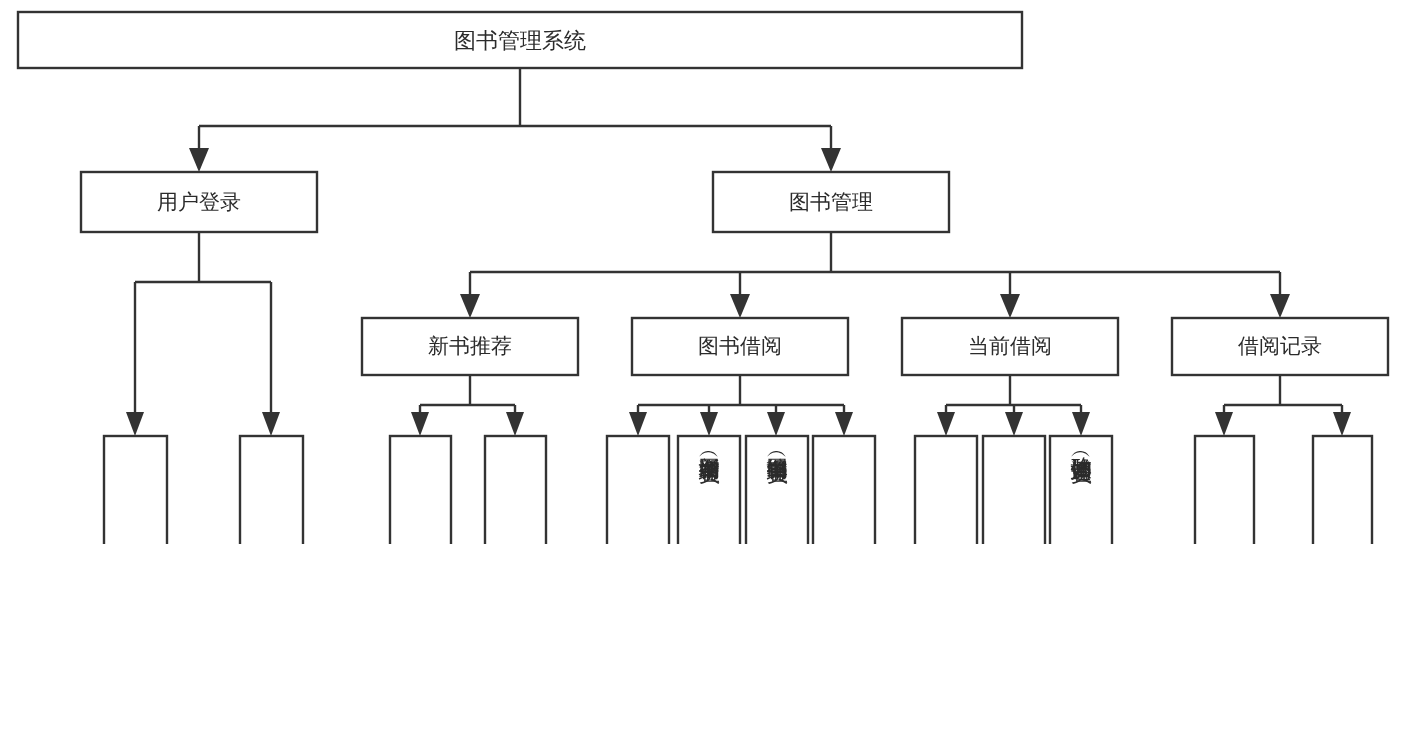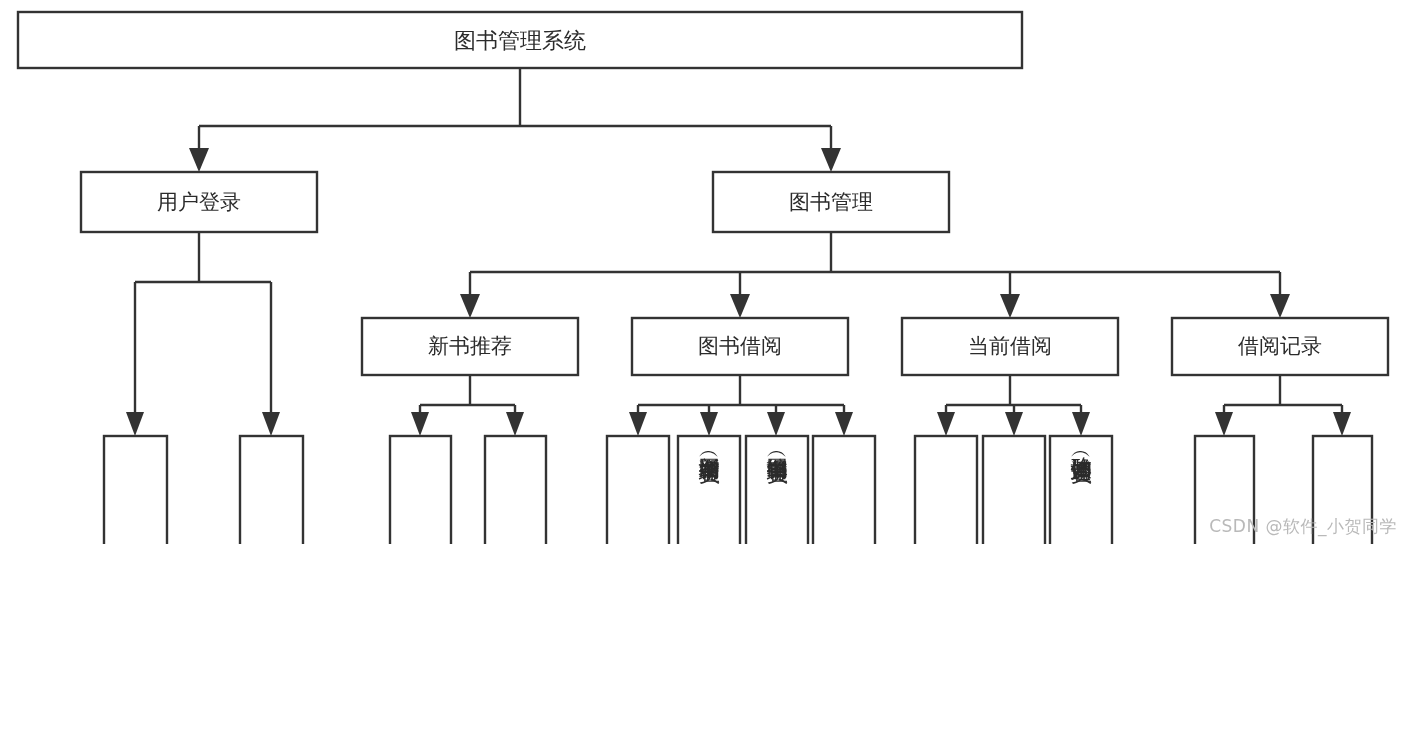--- a/index.html
+++ b/index.html
@@ -257,14 +257,13 @@
     <span class="vlabel">确认归还（管理员）</span>
   </div>
 
   <div class="vlabel-wrap" style="left:1195px; top:436px; width:59px; height:299px;">
     <span class="vlabel">新增借阅记录</span>
   </div>
   <div class="vlabel-wrap" style="left:1313px; top:436px; width:59px; height:299px;">
     <span class="vlabel">查询借阅记录</span>
   </div>
 
-  <div id="watermark">CSDN @软件_小贺同学</div>
 </div>
 
 </body></html>

